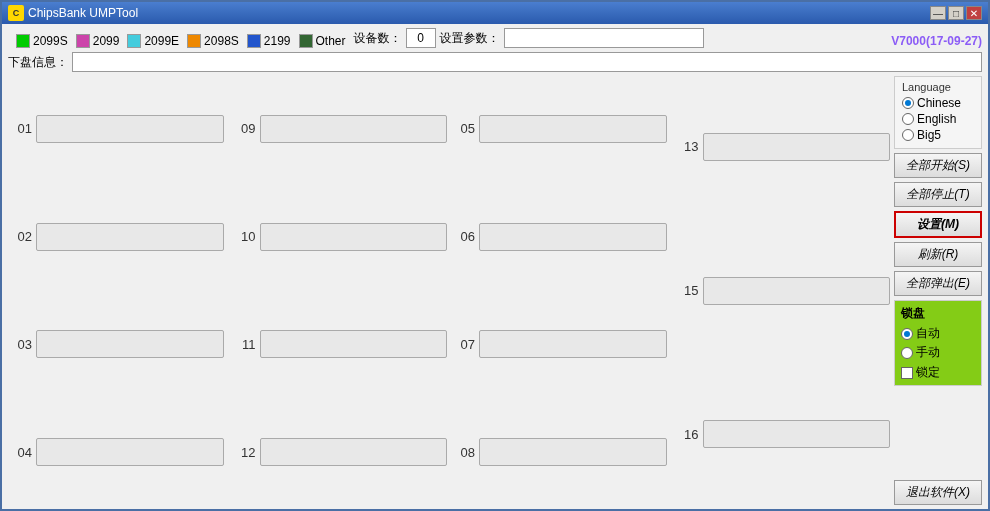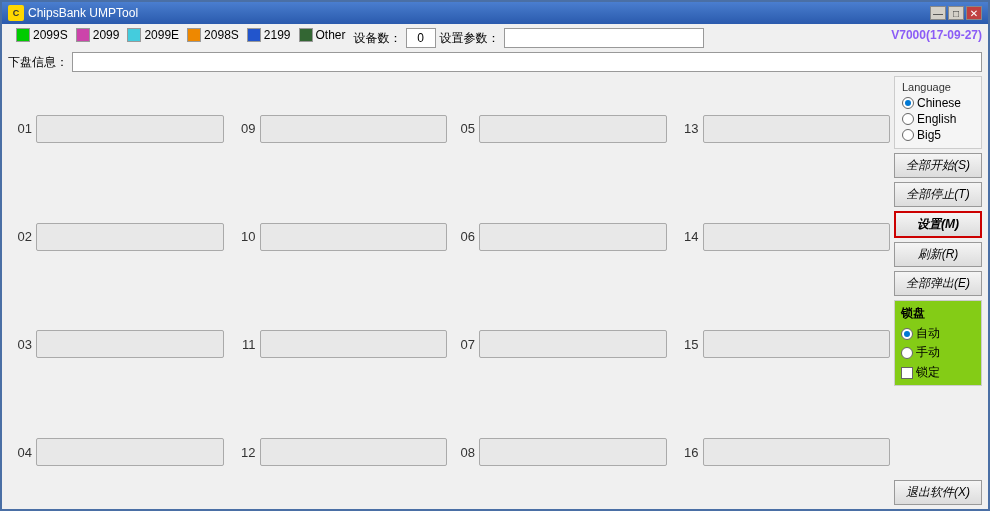--- a/index.html
+++ b/index.html
@@ -65,21 +65,21 @@
     .title-btn.close { background: #c04040; color: white; }
     .content {
       flex: 1;
       display: flex;
       flex-direction: column;
       padding: 4px 6px;
       overflow: hidden;
     }
     .toolbar {
       display: flex;
-      align-items: flex-start;
+      align-items: flex-end;
       gap: 8px;
       margin-bottom: 4px;
       flex-shrink: 0;
       padding-left: 8px;
     }
     .legend-item {
       display: flex;
       align-items: center;
       gap: 3px;
       font-size: 12px;
@@ -386,24 +386,20 @@
                 <div class="slot-bar"></div>
               </div>
             </div>
 
           <div class="slot-group" id="right-lower">
               <div class="slot-item">
                 <div class="slot-num">13</div>
                 <div class="slot-bar"></div>
               </div>
               <div class="slot-item">
-                <div class="slot-num">14</div>
-                <div class="slot-bar"></div>
-              </div>
-              <div class="slot-item">
                 <div class="slot-num">15</div>
                 <div class="slot-bar"></div>
               </div>
               <div class="slot-item">
                 <div class="slot-num">16</div>
                 <div class="slot-bar"></div>
               </div>
             </div>
         </div>
       </div>

